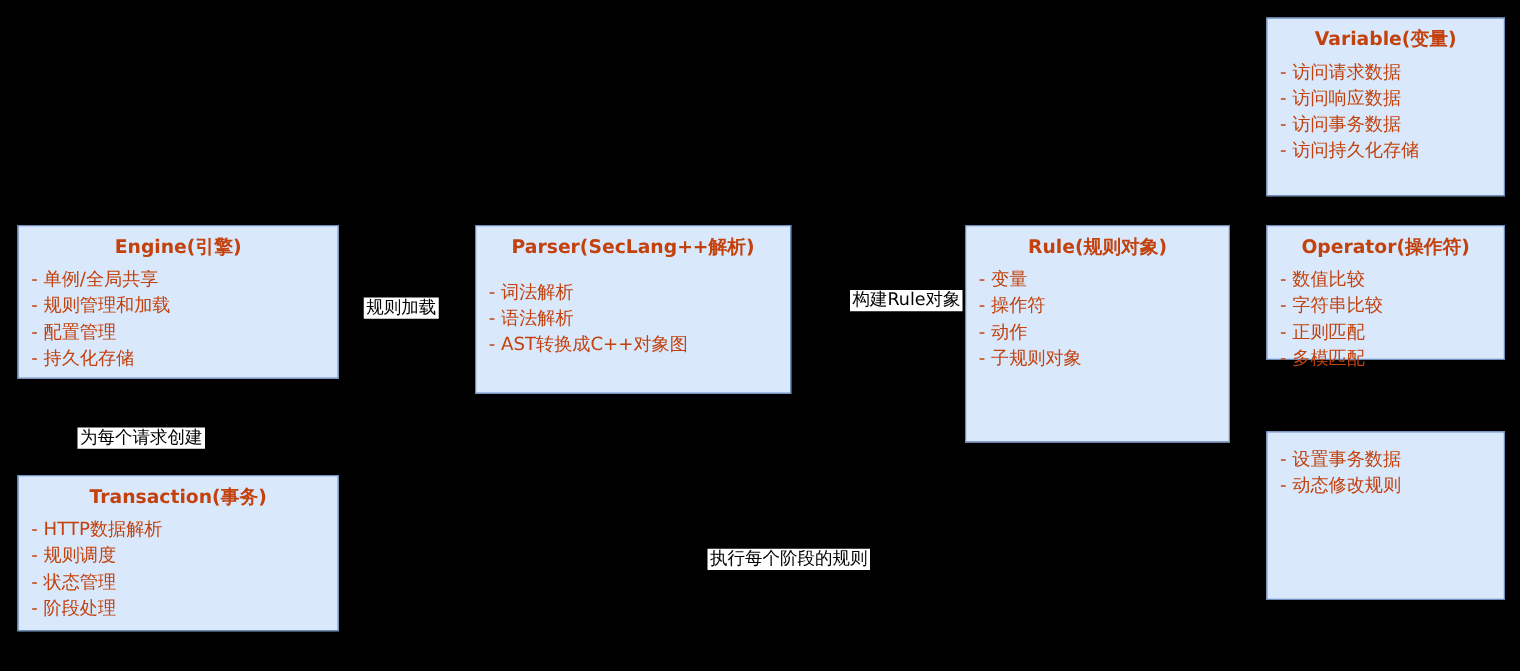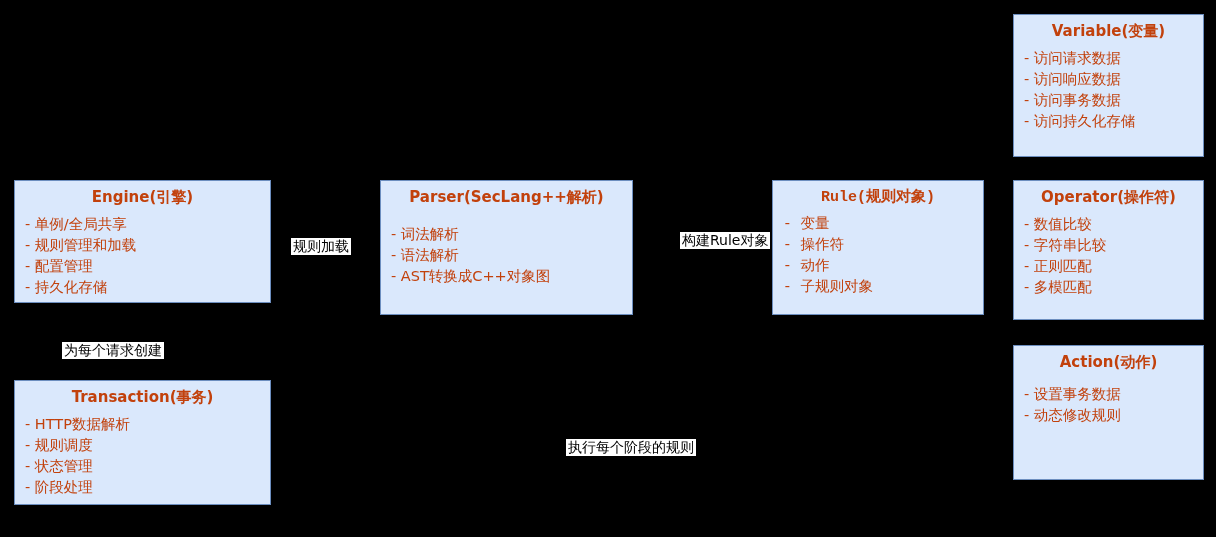--- a/index.html
+++ b/index.html
@@ -33,23 +33,23 @@
     padding: 7px 6px 0 10px;
     font-size: 14.5px;
   }
   .node-item {
     line-height: 21px;
     white-space: nowrap;
   }
   
   #node-engine      { left: 14px;   top: 180px; width: 257px; height: 123px; }
   #node-parser      { left: 380px;  top: 180px; width: 253px; height: 135px; }
-  #node-rule        { left: 772px;  top: 180px; width: 212px; height: 135px; font-family: Liberation Mono, monospace; }
+  #node-rule        { left: 772px;  top: 180px; width: 212px; height: 174px; }
   #node-variable    { left: 1013px; top: 14px;  width: 191px; height: 143px; }
-  #node-operator    { left: 1013px; top: 180px; width: 191px; height: 140px; }
+  #node-operator    { left: 1013px; top: 180px; width: 191px; height: 108px; }
   #node-action      { left: 1013px; top: 345px; width: 191px; height: 135px; }
   #node-transaction { left: 14px;   top: 380px; width: 257px; height: 125px; }
 
   .edge-label {
     position: absolute;
     background: #ffffff;
     color: #000000;
     font-size: 14px;
     line-height: 17px;
     padding: 0 2px;
@@ -108,21 +108,20 @@
     <div class="node-title">Operator(操作符)</div>
     <div class="node-items">
       <div class="node-item">- 数值比较</div>
       <div class="node-item">- 字符串比较</div>
       <div class="node-item">- 正则匹配</div>
       <div class="node-item">- 多模匹配</div>
     </div>
   </div>
 
   <div class="node" id="node-action">
-    <div class="node-title">Action(动作)</div>
     <div class="node-items" style="padding-top:12px;">
       <div class="node-item">- 设置事务数据</div>
       <div class="node-item">- 动态修改规则</div>
     </div>
   </div>
 
   <div class="node" id="node-transaction">
     <div class="node-title">Transaction(事务)</div>
     <div class="node-items">
       <div class="node-item">- HTTP数据解析</div>

